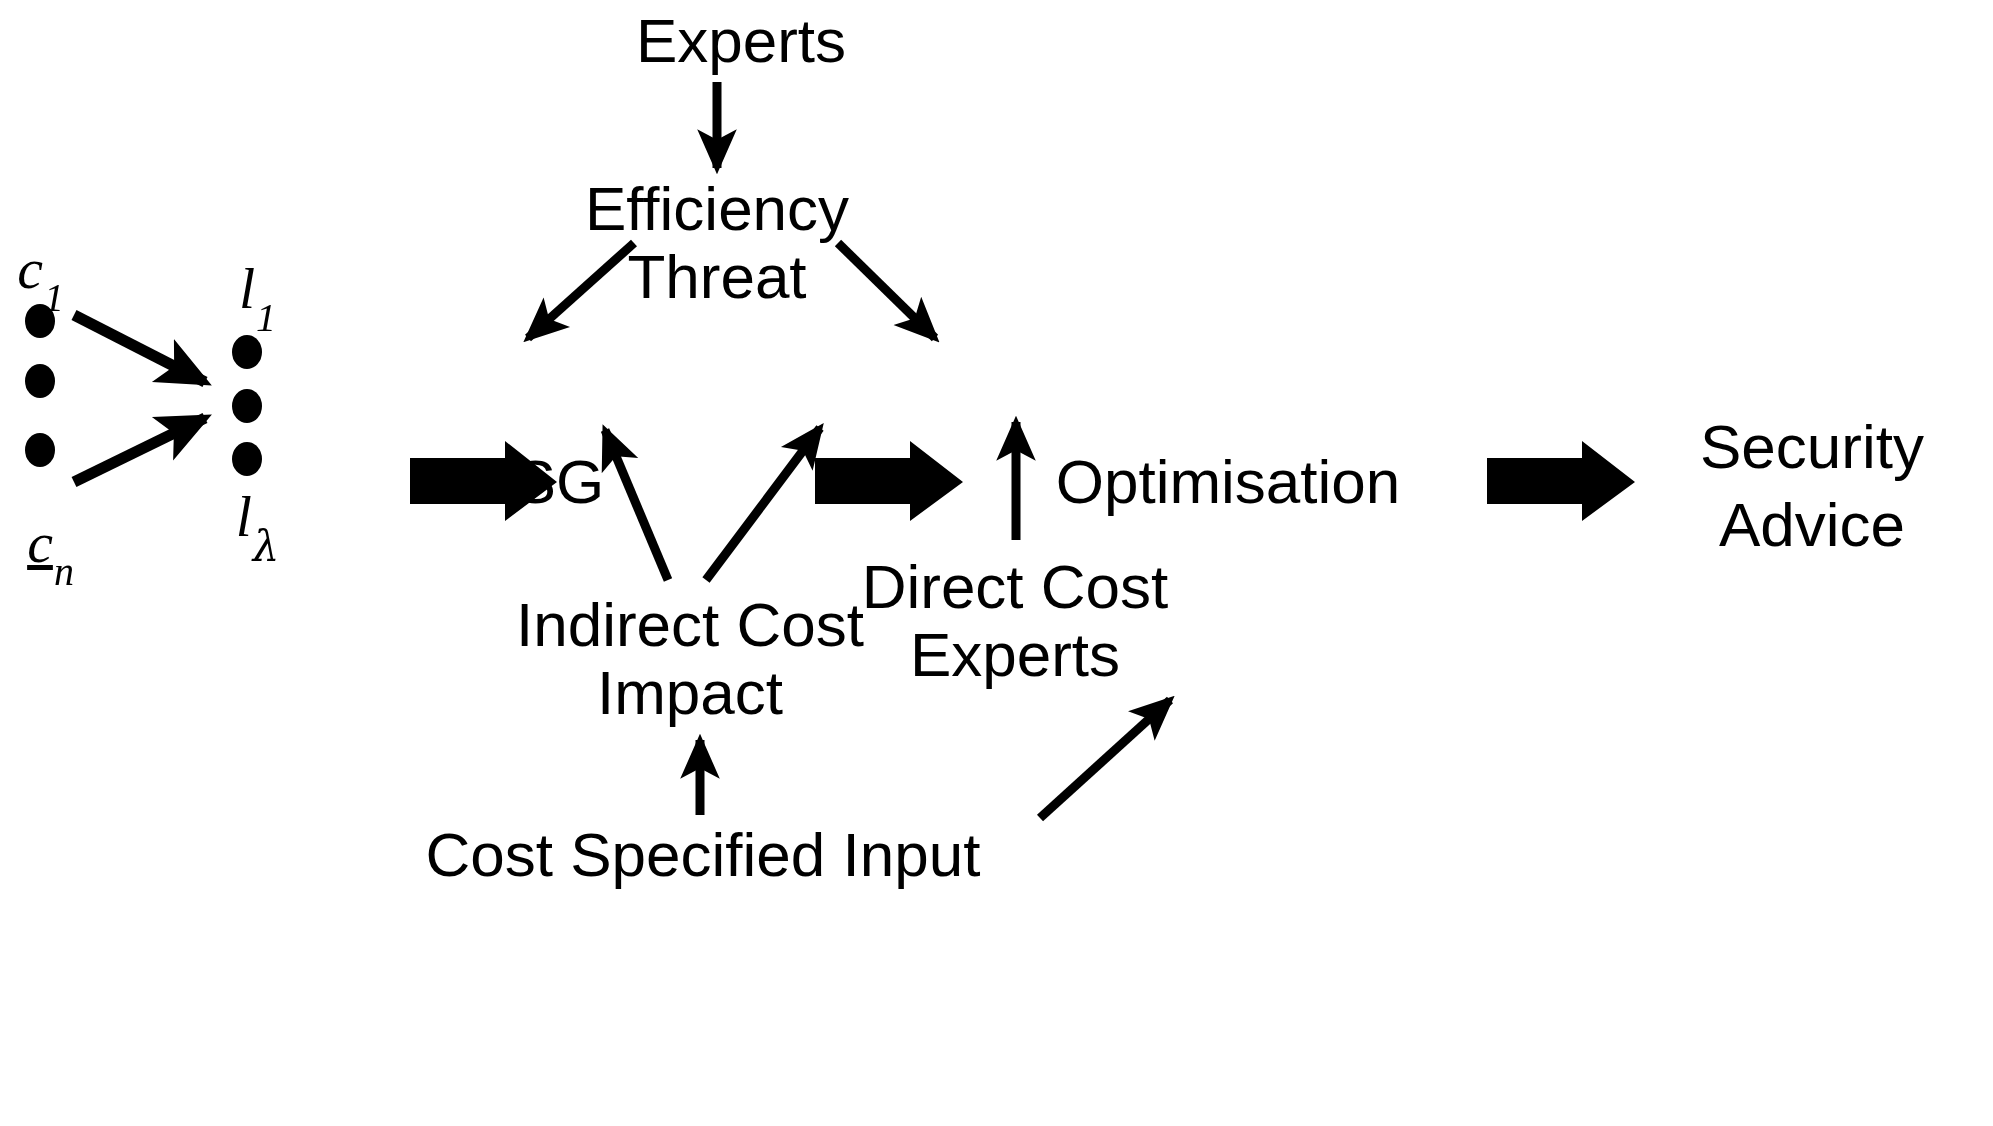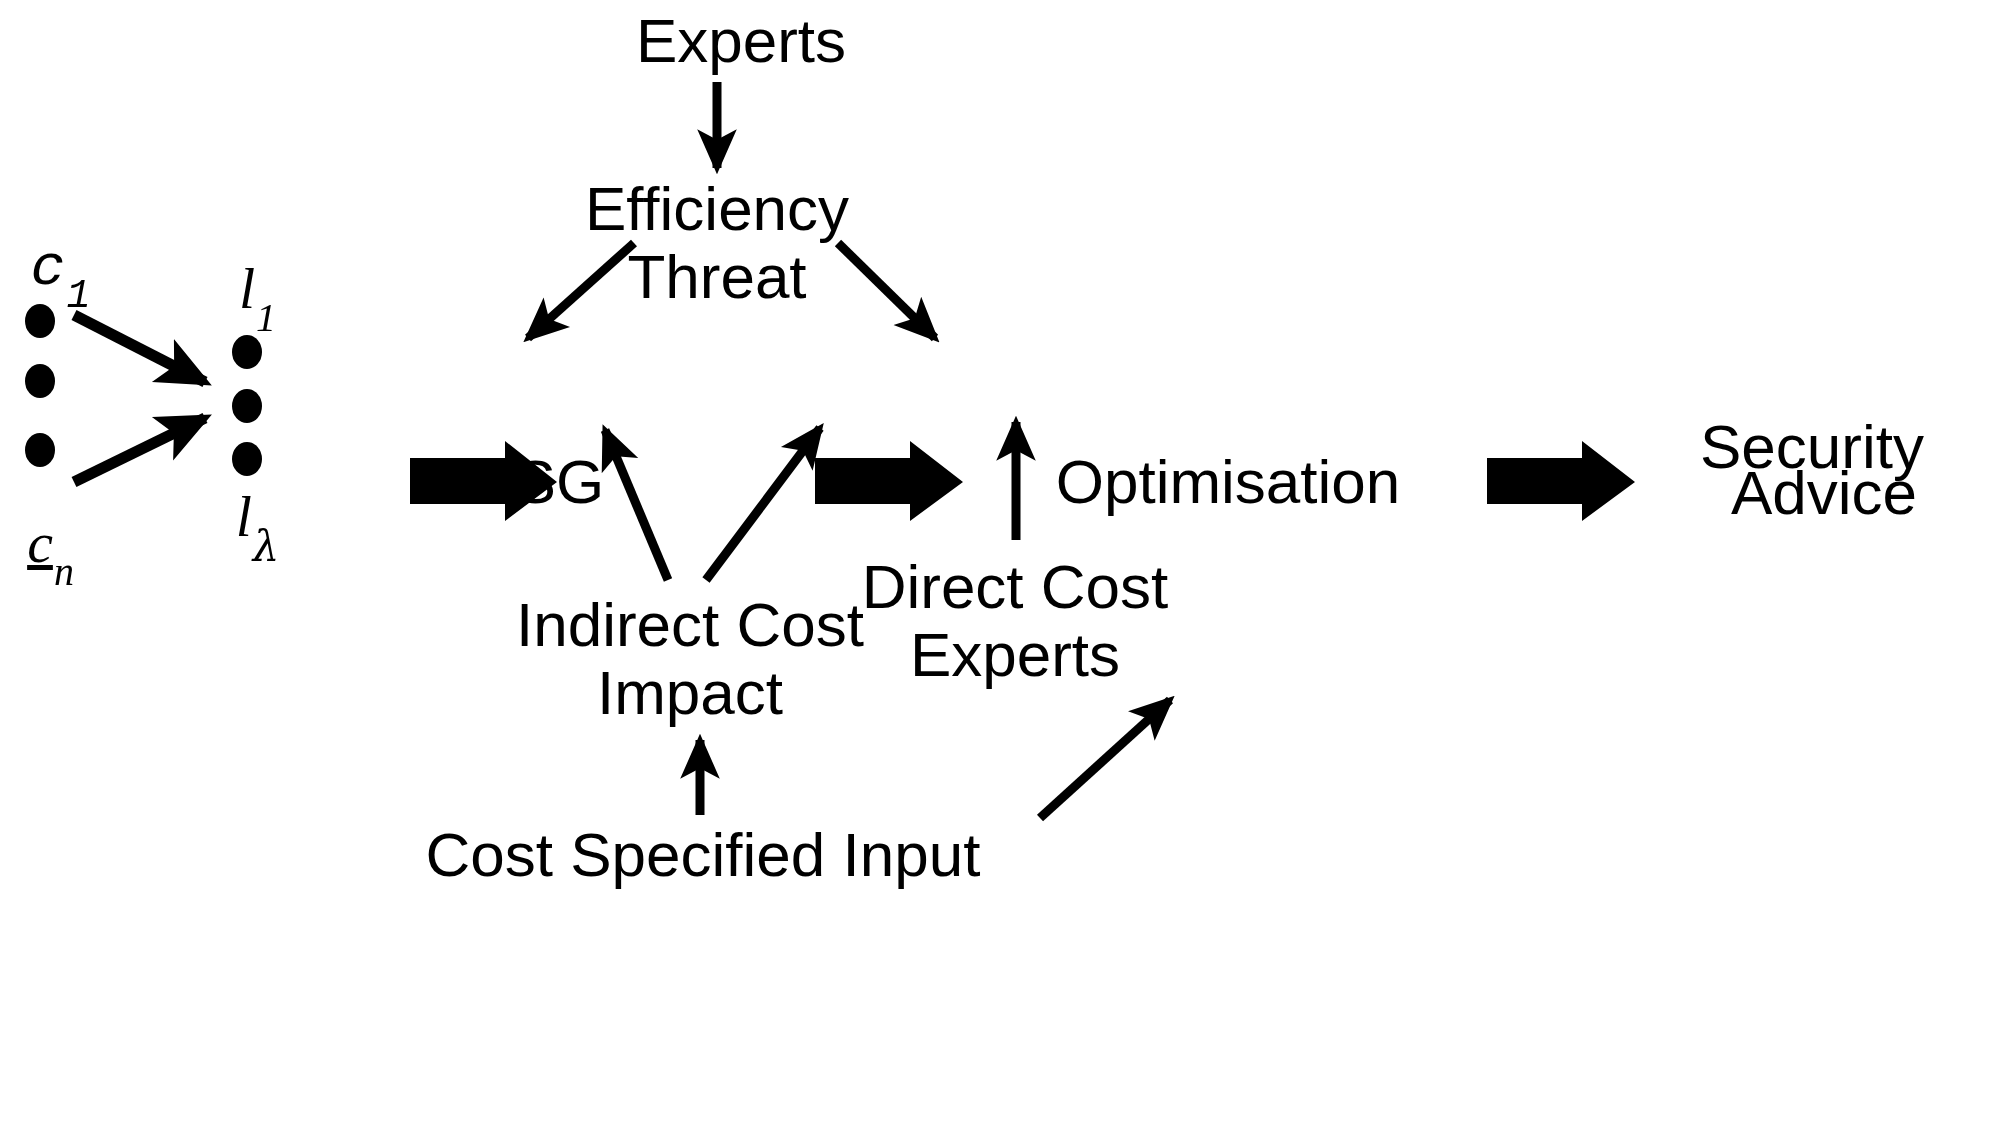--- a/index.html
+++ b/index.html
@@ -103,39 +103,39 @@
 
     <line x1="706" y1="580" x2="820" y2="428" stroke="#000000" stroke-width="9" marker-end="url(#ah)"></line>
 
     <line x1="1016" y1="540" x2="1016" y2="422" stroke="#000000" stroke-width="9" marker-end="url(#ah)"></line>
 
     <line x1="700" y1="815" x2="700" y2="740" stroke="#000000" stroke-width="9" marker-end="url(#ah)"></line>
 
     <line x1="1040" y1="818" x2="1170" y2="700" stroke="#000000" stroke-width="9" marker-end="url(#ah)"></line>
   </svg>
 
-  <div class="lbl math" style="left:60px; top:238px;font-family:Liberation Mono, monospace;"><span>c</span><span class="sub">1</span></div>
+  <div class="lbl math" style="left:40px; top:238px;"><span>c</span><span class="sub">1</span></div>
 
   <div class="lbl math" style="left:50px; top:512px;text-decoration:underline;"><span>c</span><span class="sub">n</span></div>
 
   <div class="lbl math" style="left:257px; top:258px;"><span>l</span><span class="sub">1</span></div>
 
   <div class="lbl math" style="left:257px; top:486px;"><span>l</span><span class="subgk">λ</span></div>
 
   <div class="lbl node" style="left:741px; top:8px;">Experts</div>
 
   <div class="lbl node" style="left:717px; top:176px;">Efficiency</div>
   <div class="lbl node" style="left:717px; top:244px;">Threat</div>
 
   <div class="lbl node" style="left:537px; top:449px;">CSG</div>
 
   <div class="lbl node" style="left:1228px; top:449px;">Optimisation</div>
 
   <div class="lbl node" style="left:1812px; top:414px;">Security</div>
-  <div class="lbl node" style="left:1812px; top:460px;margin-left:12px;">Advice</div>
+  <div class="lbl node" style="left:1812px; top:492px;">Advice</div>
 
   <div class="lbl node" style="left:690px; top:592px;">Indirect Cost</div>
   <div class="lbl node" style="left:690px; top:660px;">Impact</div>
 
   <div class="lbl node" style="left:1015px; top:554px;text-align:right;">Direct Cost</div>
   <div class="lbl node" style="left:1015px; top:622px;">Experts</div>
 
   <div class="lbl node" style="left:703px; top:822px;">Cost Specified Input</div>
 
 </div>

